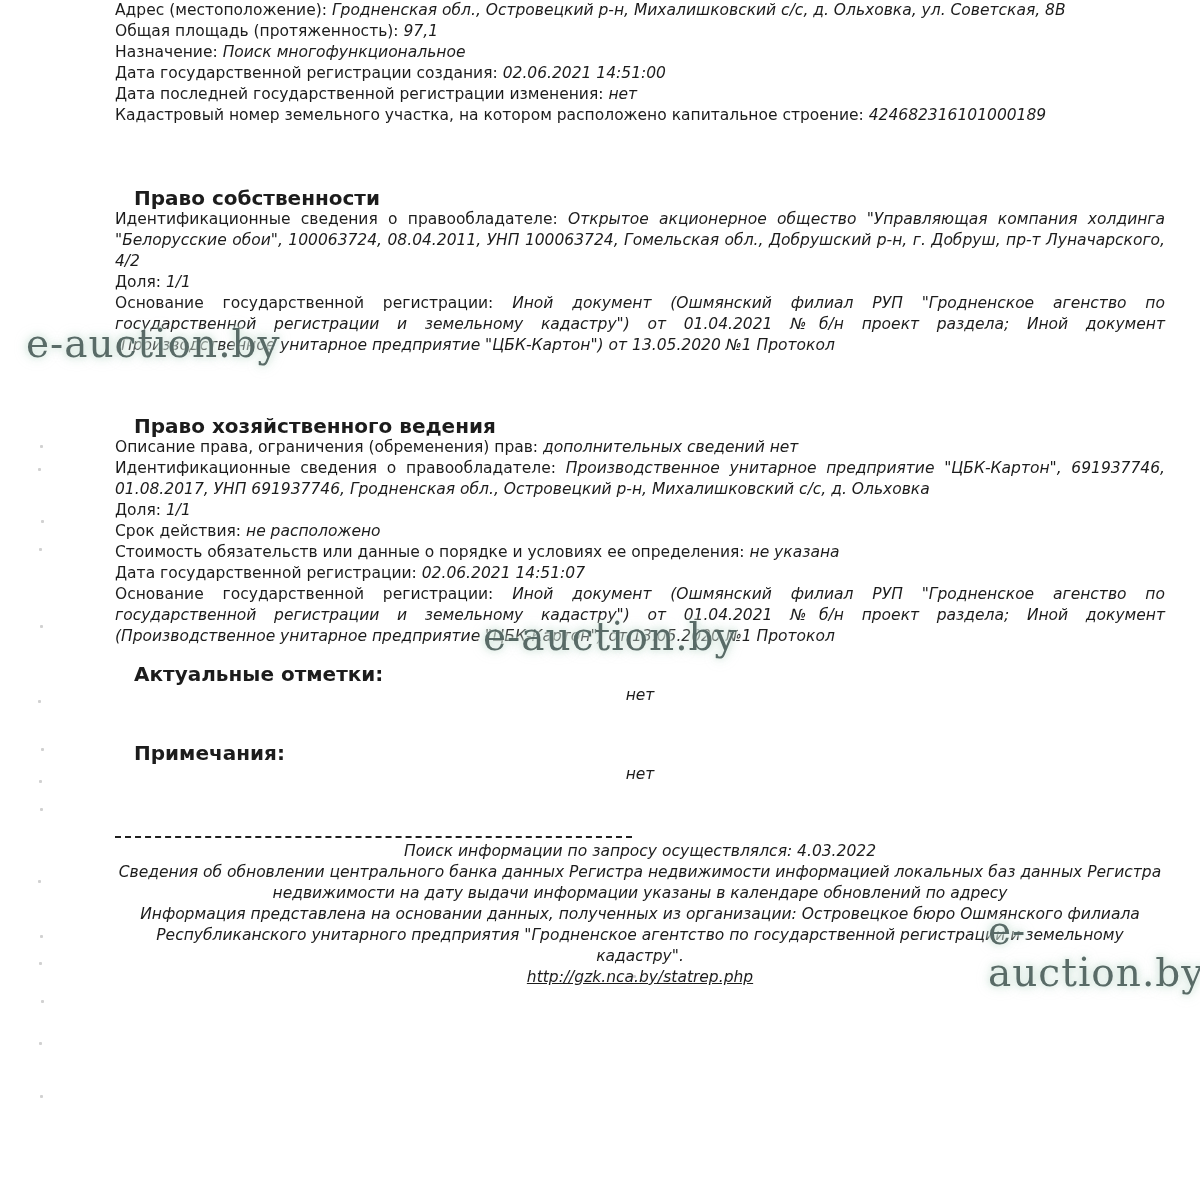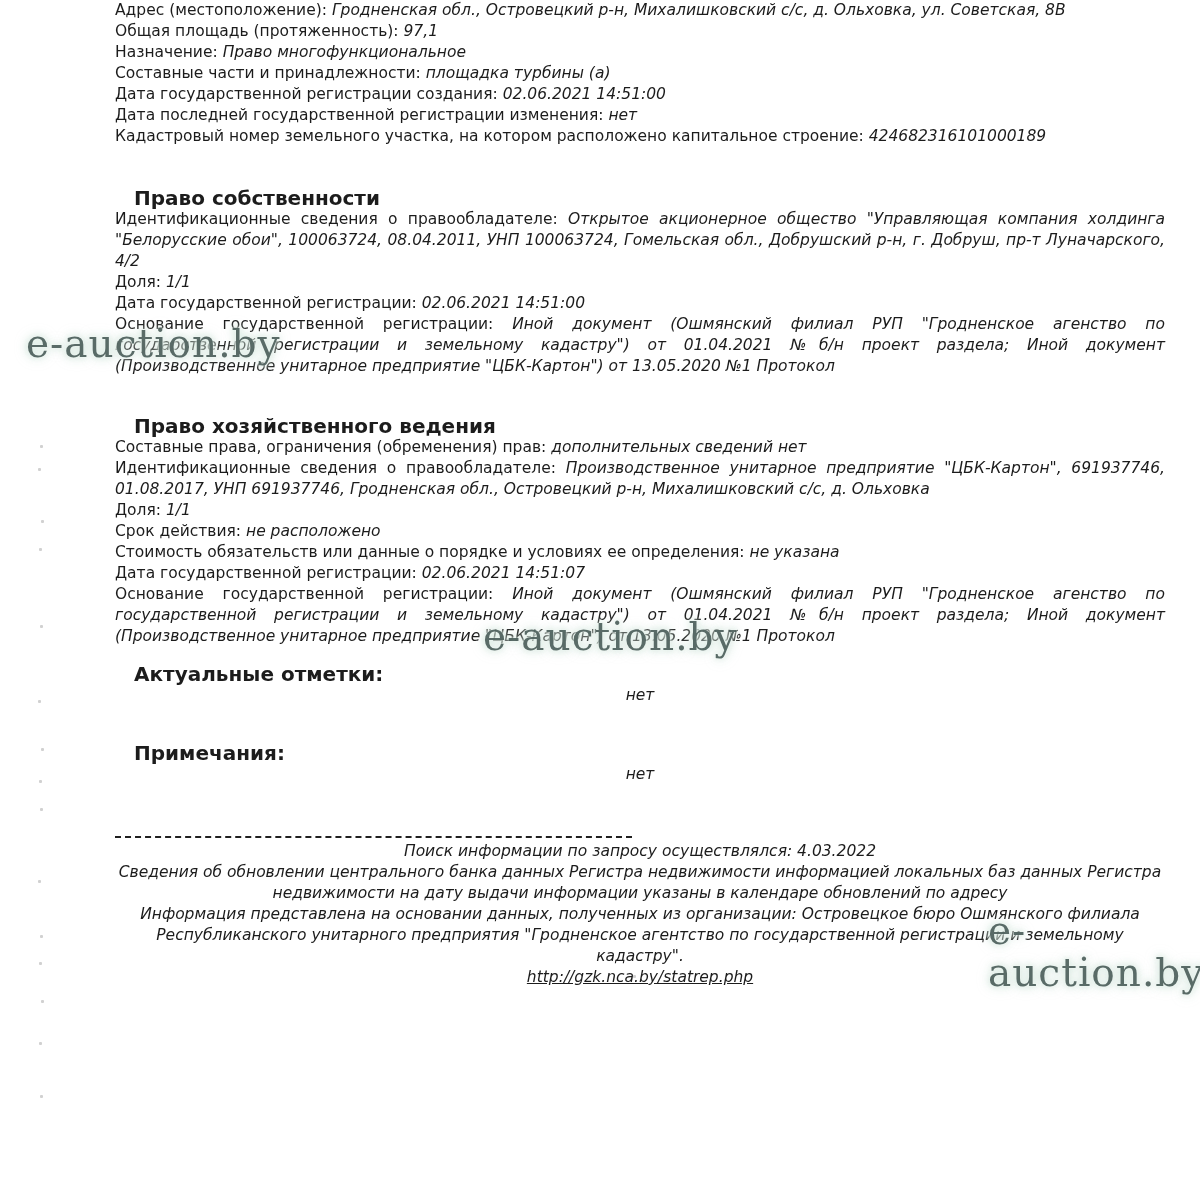--- a/index.html
+++ b/index.html
@@ -38,38 +38,36 @@
     position:absolute;width:3px;height:3px;background:#9a9a9a;opacity:0.45;
     border-radius:1px;
   }
 </style>
 </head>
 <body>
 
 <div class="block" style="top:0px">
   <div class="line"><span class="lbl">Адрес (местоположение): </span><span class="val">Гродненская обл., Островецкий р-н, Михалишковский с/с, д. Ольховка, ул. Советская, 8В</span></div>
   <div class="line"><span class="lbl">Общая площадь (протяженность): </span><span class="val">97,1</span></div>
-  <div class="line"><span class="lbl">Назначение: </span><span class="val">Право многофункциональное</span></div>
-  <div class="line"><span class="lbl">Составные части и принадлежности: </span><span class="val">площадка турбины (а)</span></div>
+  <div class="line"><span class="lbl">Назначение: </span><span class="val">Поиск многофункциональное</span></div>
   <div class="line"><span class="lbl">Дата государственной регистрации создания: </span><span class="val">02.06.2021 14:51:00</span></div>
   <div class="line"><span class="lbl">Дата последней государственной регистрации изменения: </span><span class="val">нет</span></div>
   <div class="line"><span class="lbl">Кадастровый номер земельного участка, на котором расположено капитальное строение: </span><span class="val">424682316101000189</span></div>
 </div>
 
 <div class="block" style="top:188px">
   <div class="heading">Право собственности</div>
   <div class="para"><span class="lbl">Идентификационные сведения о правообладателе: </span><span class="val">Открытое акционерное общество "Управляющая компания холдинга "Белорусские обои", 100063724, 08.04.2011, УНП 100063724, Гомельская обл., Добрушский р-н, г. Добруш, пр-т Луначарского, 4/2</span></div>
   <div class="line"><span class="lbl">Доля: </span><span class="val">1/1</span></div>
-  <div class="line"><span class="lbl">Дата государственной регистрации: </span><span class="val">02.06.2021 14:51:00</span></div>
   <div class="para"><span class="lbl">Основание государственной регистрации: </span><span class="val">Иной документ (Ошмянский филиал РУП "Гродненское агенство по государственной регистрации и земельному кадастру") от 01.04.2021 №б/н проект раздела; Иной документ (Производственное унитарное предприятие "ЦБК-Картон") от 13.05.2020 №1 Протокол</span></div>
 </div>
 
 <div class="block" style="top:416px">
   <div class="heading">Право хозяйственного ведения</div>
-  <div class="line"><span class="lbl">Составные права, ограничения (обременения) прав: </span><span class="val">дополнительных сведений нет</span></div>
+  <div class="line"><span class="lbl">Описание права, ограничения (обременения) прав: </span><span class="val">дополнительных сведений нет</span></div>
   <div class="para"><span class="lbl">Идентификационные сведения о правообладателе: </span><span class="val">Производственное унитарное предприятие "ЦБК-Картон", 691937746, 01.08.2017, УНП 691937746, Гродненская обл., Островецкий р-н, Михалишковский с/с, д. Ольховка</span></div>
   <div class="line"><span class="lbl">Доля: </span><span class="val">1/1</span></div>
   <div class="line"><span class="lbl">Срок действия: </span><span class="val">не расположено</span></div>
   <div class="line"><span class="lbl">Стоимость обязательств или данные о порядке и условиях ее определения: </span><span class="val">не указана</span></div>
   <div class="line"><span class="lbl">Дата государственной регистрации: </span><span class="val">02.06.2021 14:51:07</span></div>
   <div class="para"><span class="lbl">Основание государственной регистрации: </span><span class="val">Иной документ (Ошмянский филиал РУП "Гродненское агенство по государственной регистрации и земельному кадастру") от 01.04.2021 №б/н проект раздела; Иной документ (Производственное унитарное предприятие "ЦБК-Картон") от 13.05.2020 №1 Протокол</span></div>
 </div>
 
 <div class="block" style="top:664px">
   <div class="heading">Актуальные отметки:</div>

